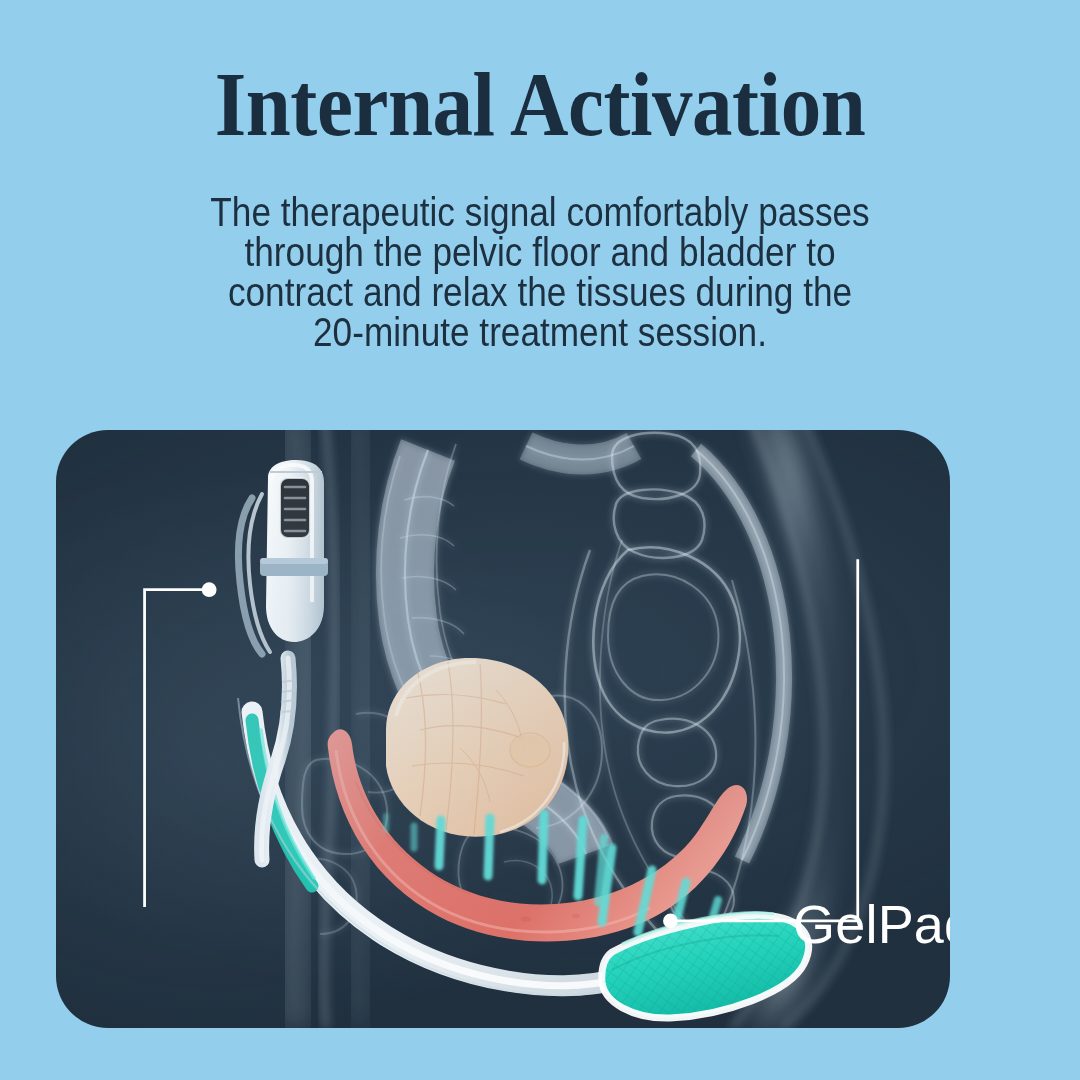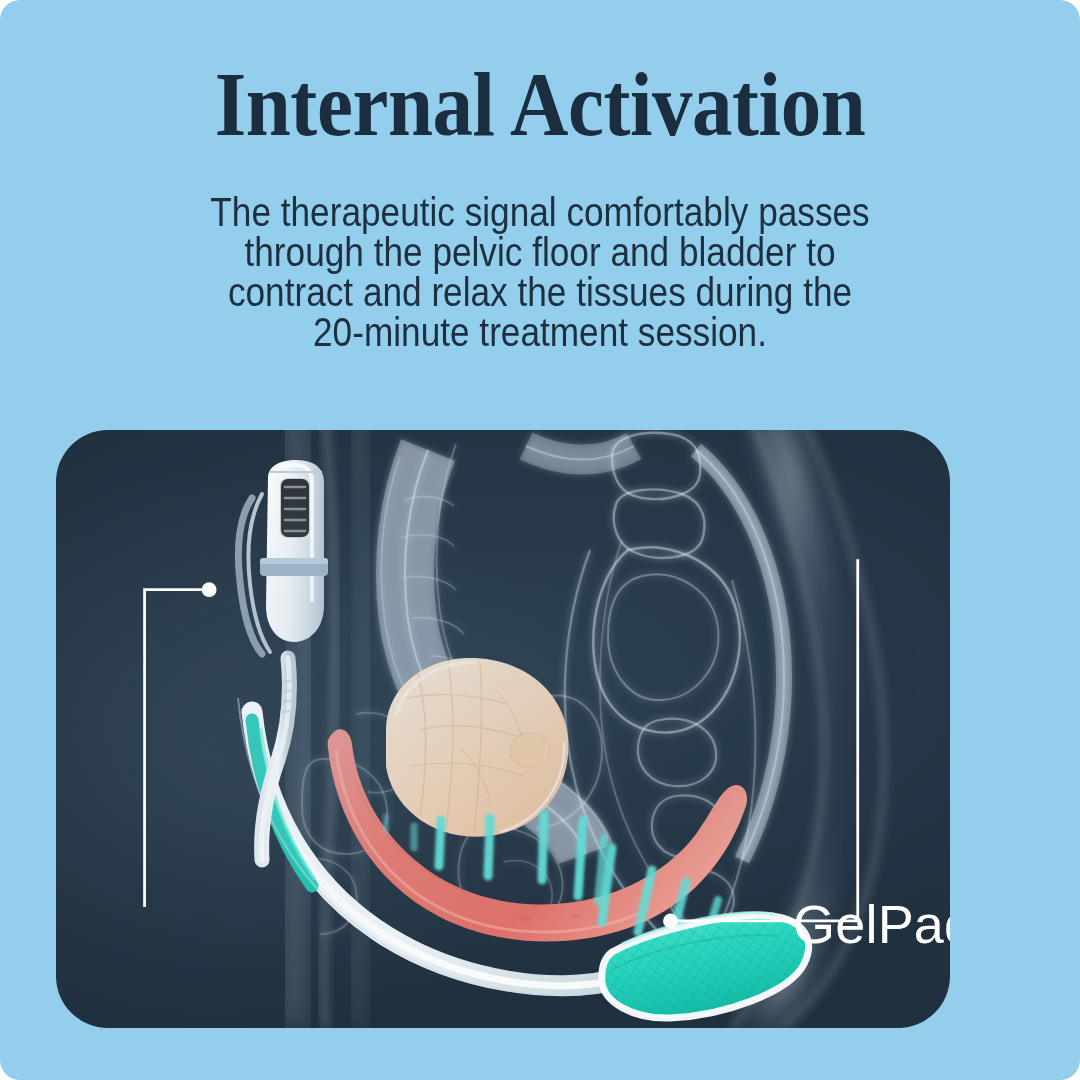--- a/index.html
+++ b/index.html
@@ -8,21 +8,20 @@
     padding: 0;
     background: #ffffff;
   }
   #stage {
     position: relative;
     width: 1080px;
     height: 1080px;
     overflow: hidden;
     background: #94CEED;
     font-family: "Liberation Sans", sans-serif;
-    border-radius: 20px;
   }
 
   
   #header-block {
     position: absolute;
     left: 0;
     top: 0;
     width: 1080px;
   }
   #page-title {

